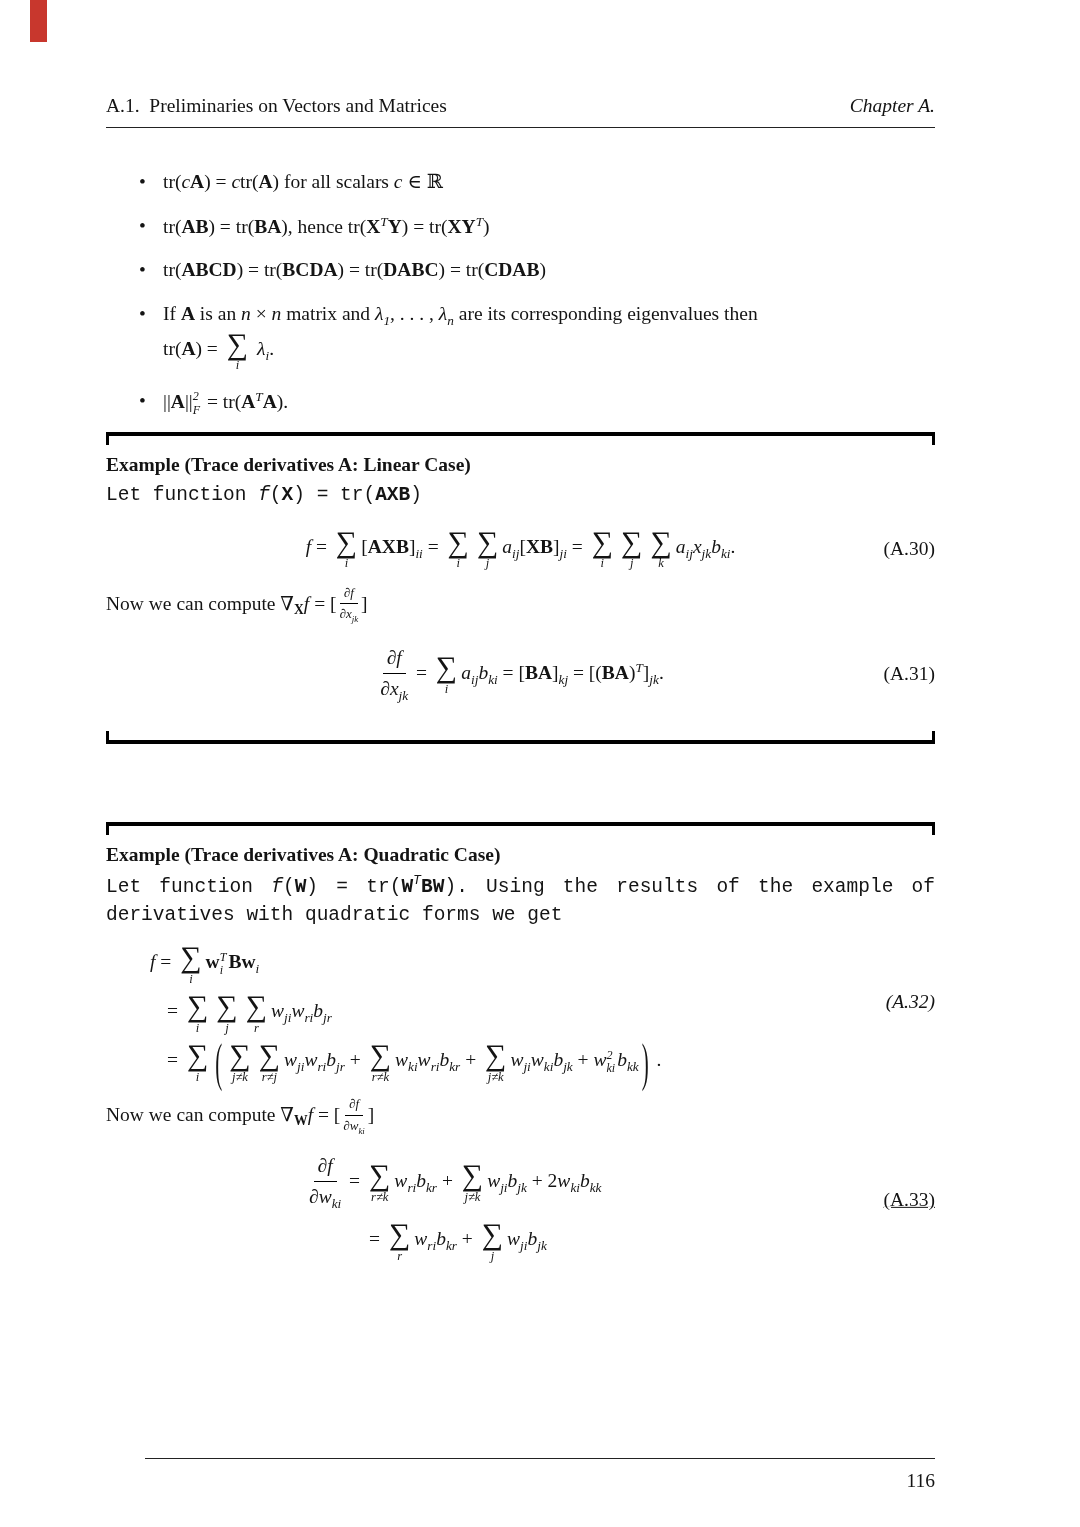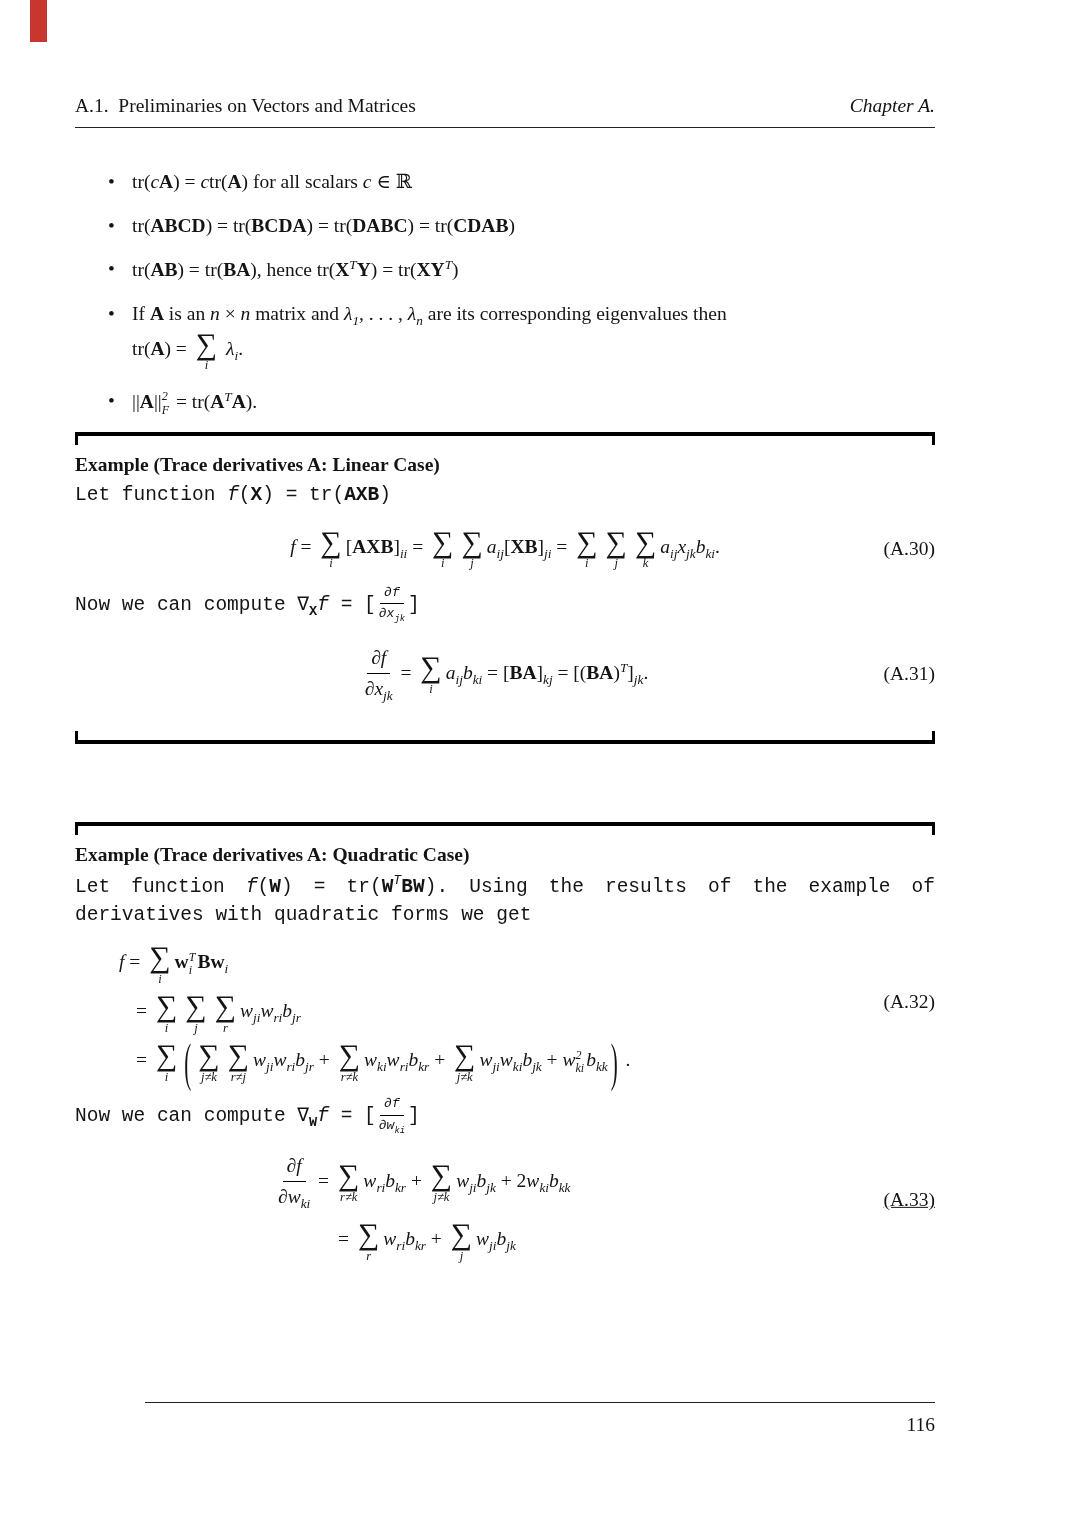--- a/index.html
+++ b/index.html
@@ -1,21 +1,21 @@
 <!DOCTYPE html>
 <html><head>
 <meta charset="utf-8">
 <style>
   html,body{margin:0;padding:0;}
   body{
     width:1080px;height:1527px;overflow:hidden;background:#ffffff;color:#141414;
     font-family:"Liberation Serif","DejaVu Serif",serif;font-size:19.5px;line-height:1.45;
     position:relative;
   }
-  .page{box-sizing:border-box;padding:92px 145px 0 75px;position:relative;}
+  .page{box-sizing:border-box;padding:92px 145px 0 106px;position:relative;}
   .ribbon{position:absolute;top:0;left:30px;width:17px;height:42px;}
   
   .pagehead{display:flex;justify-content:space-between;align-items:baseline;
     border-bottom:1.6px solid #222;padding-bottom:7px;}
   .chap{font-style:italic;}
   
   .props{list-style:none;margin:40px 0 0 33px;padding:0;}
   .props li{position:relative;padding-left:24px;margin-bottom:15px;}
   .props li::before{content:"•";position:absolute;left:0;top:0;}
   
@@ -36,53 +36,53 @@
   .bigp{display:inline-block;transform:scaleY(2.55);font-size:21px;vertical-align:middle;padding:0 3px;font-style:normal;}
   
   .xbox{position:relative;}
   .bar{height:9px;}
   .bar.top{border-top:4.5px solid #000;border-left:3.5px solid #000;border-right:3.5px solid #000;}
   .bar.bottom{border-bottom:4.5px solid #000;border-left:3.5px solid #000;border-right:3.5px solid #000;}
   .xbody{padding:6px 0 12px 0;}
   .xtitle{font-weight:bold;}
   .xintro{margin-top:2px;font-family:Liberation Mono, monospace;}
   .xintro.just{text-align:justify;}
-  .midline{margin:12px 0 4px 0;font-family:Liberation Mono, monospace;}
+  .midline{margin:12px 0 4px 0;}
   .outro{margin-top:14px;}
   
   .eqrow{position:relative;text-align:center;margin:18px 0 14px 0;}
   .eqtag{position:absolute;right:0;top:50%;transform:translateY(-50%);font-style:normal;}
   .eqblock{position:relative;margin:14px 0 10px 0;}
   .eqblock .eqline{margin:7px 0;}
   .eq32 .l1{margin-left:44px;}
   .eq32 .cont{margin-left:61px;}
-  .eq32 .eqtag{top:42%;}
+  .eq32 .eqtag{top:42%;font-style:italic;}
   .eq33 .l1{margin-left:200px;}
   .eq33 .cont{margin-left:263px;}
   .eq33 .eqtag{top:44%;text-decoration:underline;}
   
-  .pagefoot{position:absolute;top:1402px;left:145px;width:790px;border-top:1.5px solid #222;
+  .pagefoot{position:absolute;top:1458px;left:145px;width:790px;border-top:1.5px solid #222;
     text-align:right;padding-top:8px;}
 </style>
 </head>
 <body>
 
 <div class="ribbon" style="background: rgb(200, 55, 45);"></div>
 
 <div class="page">
 
   <header class="pagehead">
     <span>A.1.&nbsp;&nbsp;Preliminaries on Vectors and Matrices</span>
     <span class="chap">Chapter A.</span>
   </header>
 
   <ul class="props">
     <li><span><span class="rm">tr(</span><span class="it">c</span><span class="bf">A</span><span class="rm">) = </span><span class="it">c</span><span class="rm">tr(</span><span class="bf">A</span><span class="rm">) for all scalars </span><span class="it">c</span><span class="rm"> ∈ ℝ</span></span></li>
+    <li><span><span class="rm">tr(</span><span class="bf">AB</span><span class="rm">) = tr(</span><span class="bf">BA</span><span class="rm">), hence tr(</span><span class="bf">X</span><span class="sup">T</span><span class="bf">Y</span><span class="rm">) = tr(</span><span class="bf">XY</span><span class="sup">T</span><span class="rm">)</span></span></li>
     <li><span><span class="rm">tr(</span><span class="bf">ABCD</span><span class="rm">) = tr(</span><span class="bf">BCDA</span><span class="rm">) = tr(</span><span class="bf">DABC</span><span class="rm">) = tr(</span><span class="bf">CDAB</span><span class="rm">)</span></span></li>
-    <li><span><span class="rm">tr(</span><span class="bf">AB</span><span class="rm">) = tr(</span><span class="bf">BA</span><span class="rm">), hence tr(</span><span class="bf">X</span><span class="sup">T</span><span class="bf">Y</span><span class="rm">) = tr(</span><span class="bf">XY</span><span class="sup">T</span><span class="rm">)</span></span></li>
     <li><span><span class="rm">If </span><span class="bf">A</span><span class="rm"> is an </span><span class="it">n</span><span class="rm"> × </span><span class="it">n</span><span class="rm"> matrix and </span><span class="it">λ</span><span class="sub">1</span><span class="rm">, . . . , </span><span class="it">λ</span><span class="sub">n</span><span class="rm"> are its corresponding eigenvalues then</span><br><span class="rm">tr(</span><span class="bf">A</span><span class="rm">) = </span><span class="sum">
             <span class="sigma">∑</span>
             <span class="limit">i</span>
           </span><span class="rm"> </span><span class="it">λ</span><span class="sub">i</span><span class="rm">.</span></span></li>
     <li><span><span class="rm">||</span><span class="bf">A</span><span class="rm">||</span><span class="ss">
             <span class="ssup">2</span>
             <span class="ssub">F</span>
           </span><span class="rm"> = tr(</span><span class="bf">A</span><span class="sup">T</span><span class="bf">A</span><span class="rm">).</span></span></li>
   </ul>
 

